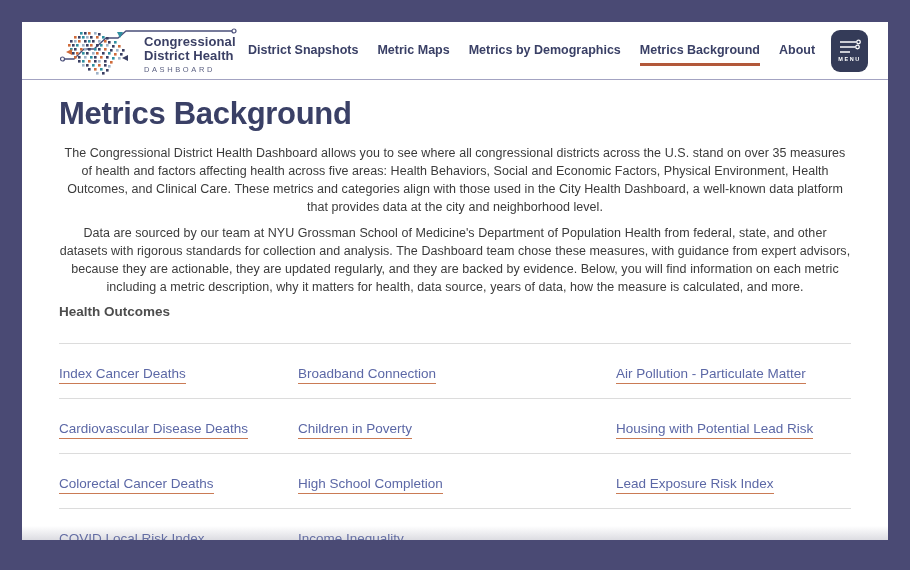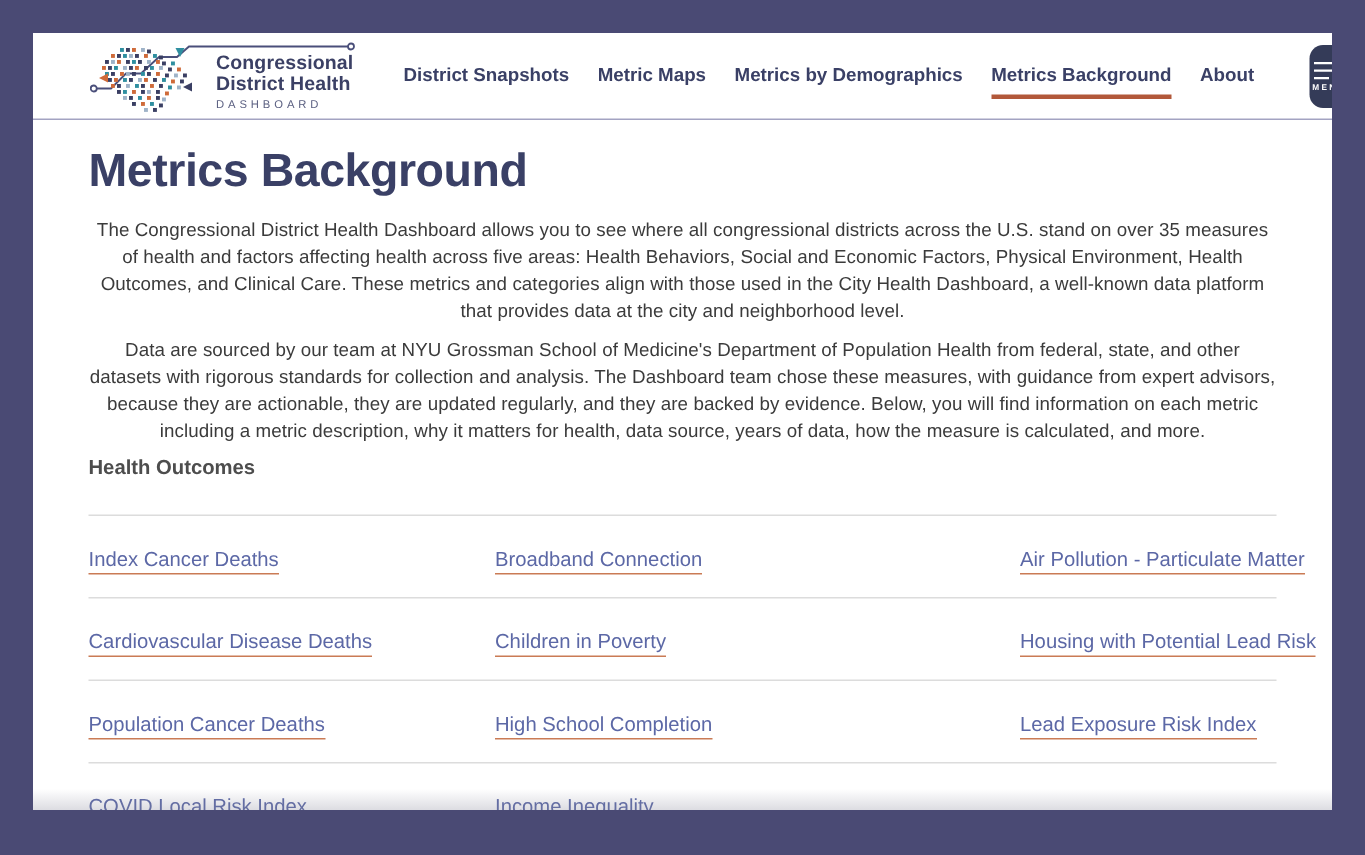--- a/index.html
+++ b/index.html
@@ -4,21 +4,21 @@
 <style>
   * { margin:0; padding:0; box-sizing:border-box; }
   html,body { width:910px; height:570px; }
   body { font-family:"Liberation Sans", sans-serif; background:#4a4a74; }
 
   .viewport { width:910px; height:570px; padding:22px 22px 30px 22px; }
   .page { width:866px; height:518px; background:#ffffff; position:relative; overflow:hidden; }
 
   
   .site-header { height:58px; display:flex; align-items:center; padding:0 20px 0 38px;
-                 border-bottom:1px solid #a3a3c2;gap:21px; }
+                 border-bottom:1px solid #a3a3c2; }
   .logo { position:relative; width:188px; height:50px; flex:0 0 auto; cursor:pointer; }
   .logo svg.circuit { position:absolute; left:0; top:0; }
   .logo-text { position:absolute; left:84px; top:9px; }
   .logo-line { font-size:13px; font-weight:bold; color:#3b4065; line-height:14px; letter-spacing:.1px; }
   .logo-sub  { font-size:7.5px; color:#5a5f80; letter-spacing:2.6px; margin-top:2px; }
 
   .main-nav { margin-left:auto; display:flex; align-items:center; gap:19px; }
   .nav-link { font-size:12.5px; font-weight:bold; color:#3a4066; text-decoration:none;
               padding-bottom:2px; position:relative; white-space:nowrap;text-align:right; }
   .nav-link.active::after { content:""; position:absolute; left:0; right:0; bottom:-7px;
@@ -31,21 +31,21 @@
               font-family:"Liberation Sans", sans-serif; }
 
   
   .content { padding:6px 37px 0 37px; }
   .page-title { font-size:31px; font-weight:bold; letter-spacing:-0.3px; color:#3a4066;
                 margin:10px 0 12px 0; }
   .intro p { font-size:12.5px; line-height:18px; color:#3b3b3b; margin-bottom:8px;
              letter-spacing:.05px;text-align:center; }
 
   .metrics { margin-top:8px; }
-  .mrow { display:grid; grid-template-columns:239px 318px 1fr; column-gap:0;gap:32px; }
+  .mrow { display:grid; grid-template-columns:239px 318px 1fr; column-gap:0; }
   .mrow.head { padding:0 0 24px 0; }
   .mrow.head .mcell { font-size:13.5px; font-weight:bold; color:#4d4d4d; }
   .mrow.links { border-top:1px solid #dcdcdc; padding:20px 0 16px 0; }
   .metric-link { font-size:13.5px; color:#5c68a6; text-decoration:none;
                  border-bottom:1px solid #ca7b55; padding-bottom:2px; white-space:nowrap; }
 
   .bottom-fade { position:absolute; left:0; right:0; bottom:0; height:14px;
                  background:linear-gradient(to bottom, rgba(130,130,150,0), rgba(130,130,150,0.28));
                  pointer-events:none; }
 </style>
@@ -200,21 +200,21 @@
           <div class="mcell"><a class="metric-link" href="#">Air Pollution - Particulate Matter</a></div>
         </div>
 
         <div class="mrow links">
           <div class="mcell"><a class="metric-link" href="#">Cardiovascular Disease Deaths</a></div>
           <div class="mcell"><a class="metric-link" href="#">Children in Poverty</a></div>
           <div class="mcell"><a class="metric-link" href="#">Housing with Potential Lead Risk</a></div>
         </div>
 
         <div class="mrow links">
-          <div class="mcell"><a class="metric-link" href="#">Population Cancer Deaths</a></div>
+          <div class="mcell"><a class="metric-link" href="#">Colorectal Cancer Deaths</a></div>
           <div class="mcell"><a class="metric-link" href="#">High School Completion</a></div>
           <div class="mcell"><a class="metric-link" href="#">Lead Exposure Risk Index</a></div>
         </div>
 
         <div class="mrow links">
           <div class="mcell"><a class="metric-link" href="#">COVID Local Risk Index</a></div>
           <div class="mcell"><a class="metric-link" href="#">Income Inequality</a></div>
           <div class="mcell"></div>
         </div>
 

